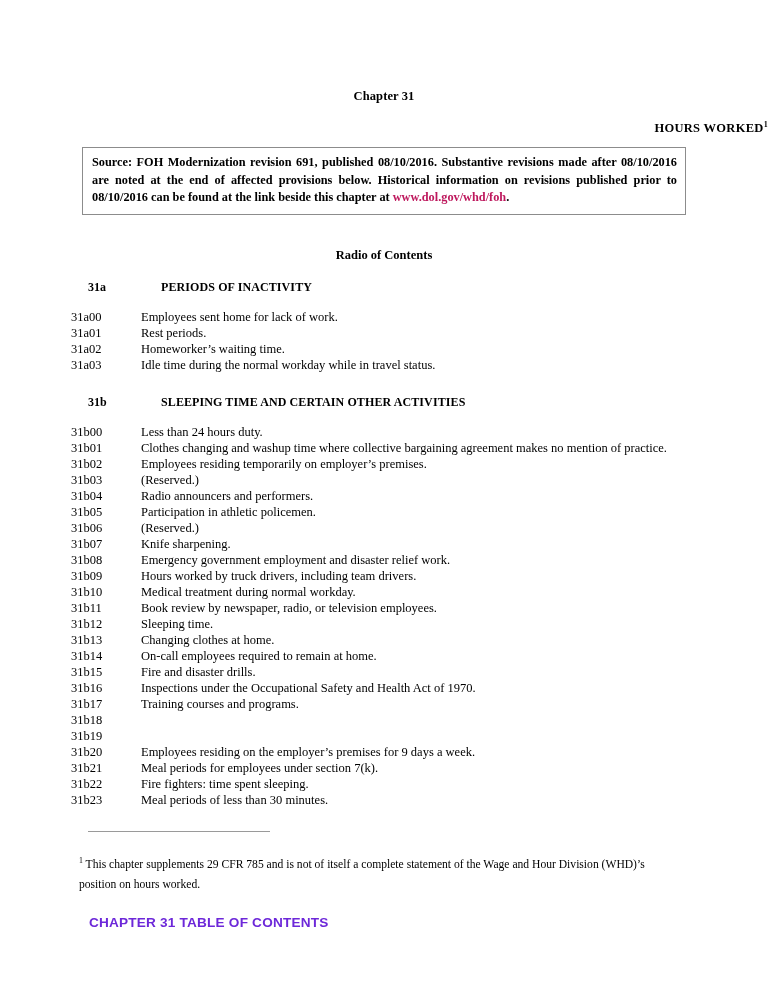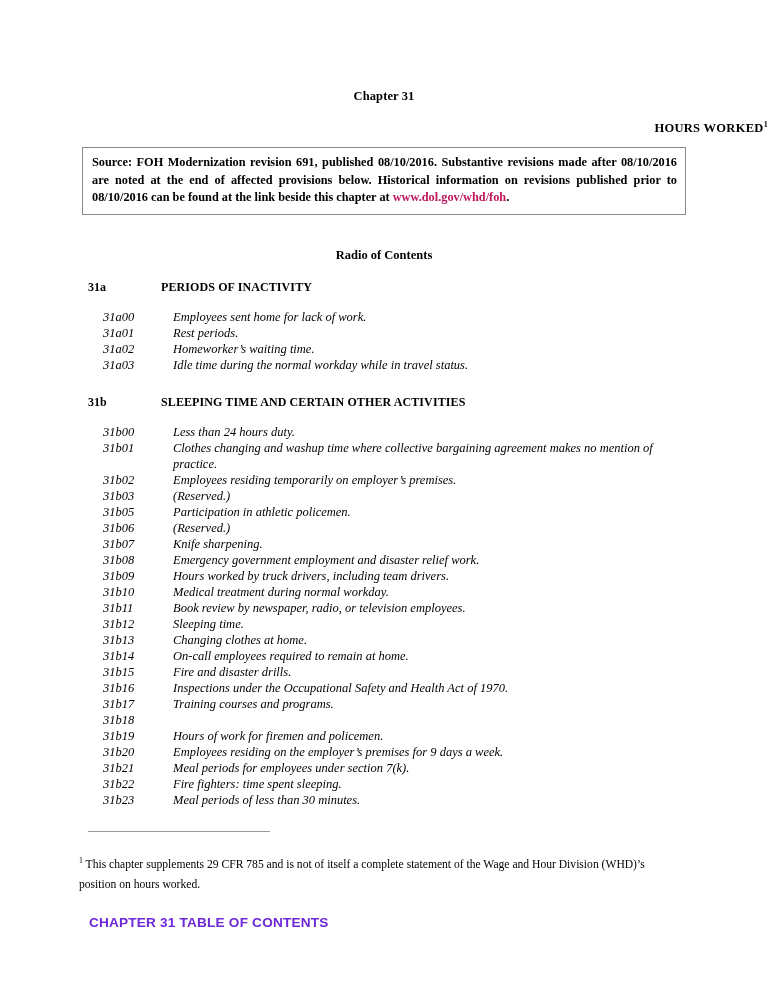--- a/index.html
+++ b/index.html
@@ -118,28 +118,26 @@
   }
   .entry {
     display: flex;
     align-items: baseline;
     font-size: 12.5px;
     line-height: 16px;
   }
   .entry-code {
     flex: 0 0 auto;
     width: 70px;
-    padding-left: 103px;
+    padding-left: 71px;
     box-sizing: content-box;
-    font-style: italic;
   }
   .entry-text {
     flex: 1 1 auto;
     padding-right: 82px;
-    font-style: italic;
   }
 
   .gap-31b {
     height: 21px;
   }
 
   
   .footnote-rule {
     position: absolute;
     left: 88px;
@@ -234,20 +232,24 @@
         </div>
         <div class="entry">
           <span class="entry-code">31b02</span>
           <span class="entry-text">Employees residing temporarily on employer’s premises.</span>
         </div>
         <div class="entry">
           <span class="entry-code">31b03</span>
           <span class="entry-text">(Reserved.)</span>
         </div>
         <div class="entry">
+          <span class="entry-code">31b04</span>
+          <span class="entry-text">Radio announcers and performers.</span>
+        </div>
+        <div class="entry">
           <span class="entry-code">31b05</span>
           <span class="entry-text">Participation in athletic policemen.</span>
         </div>
         <div class="entry">
           <span class="entry-code">31b06</span>
           <span class="entry-text">(Reserved.)</span>
         </div>
         <div class="entry">
           <span class="entry-code">31b07</span>
           <span class="entry-text">Knife sharpening.</span>
@@ -290,21 +292,20 @@
         </div>
         <div class="entry">
           <span class="entry-code">31b17</span>
           <span class="entry-text">Training courses and programs.</span>
         </div>
         <div class="entry">
           <span class="entry-code">31b18</span>
         </div>
         <div class="entry">
           <span class="entry-code">31b19</span>
-          <span class="entry-text">Hours of work for firemen and policemen.</span>
         </div>
         <div class="entry">
           <span class="entry-code">31b20</span>
           <span class="entry-text">Employees residing on the employer’s premises for 9 days a week.</span>
         </div>
         <div class="entry">
           <span class="entry-code">31b21</span>
           <span class="entry-text">Meal periods for employees under section 7(k).</span>
         </div>
         <div class="entry">

